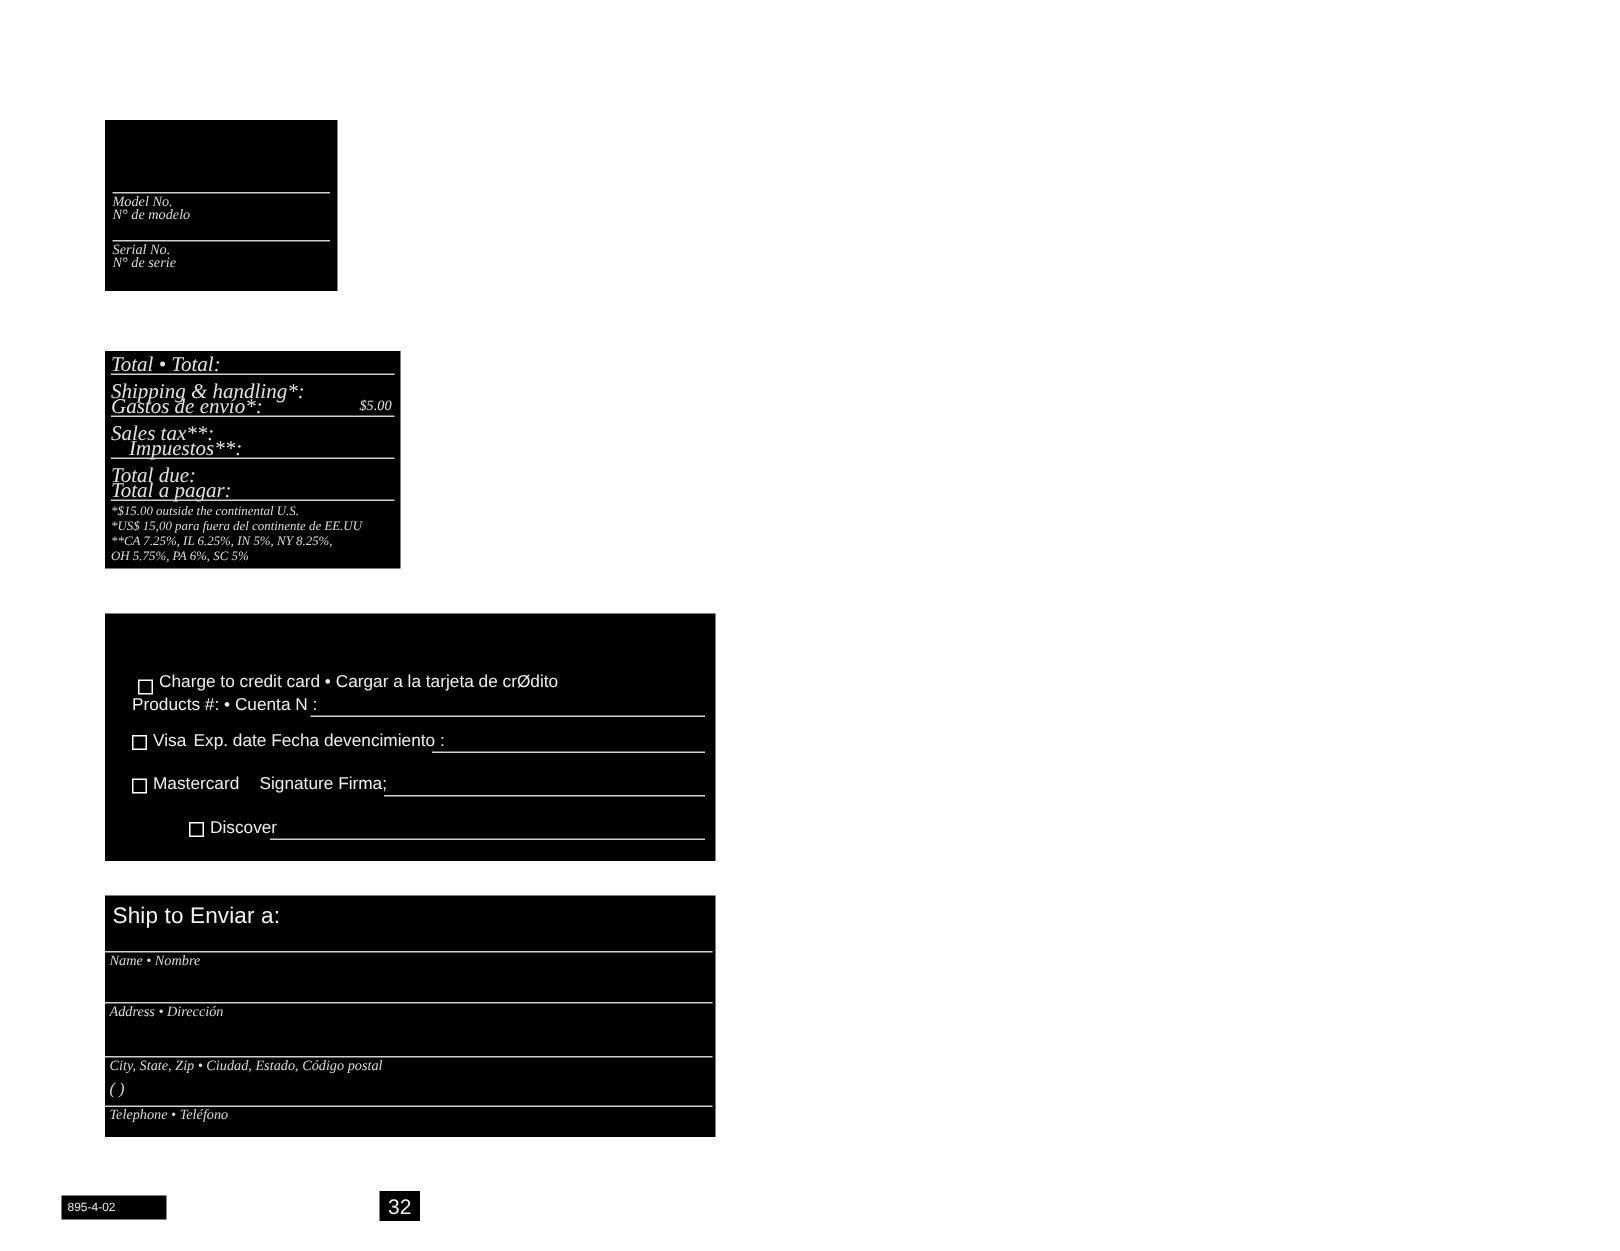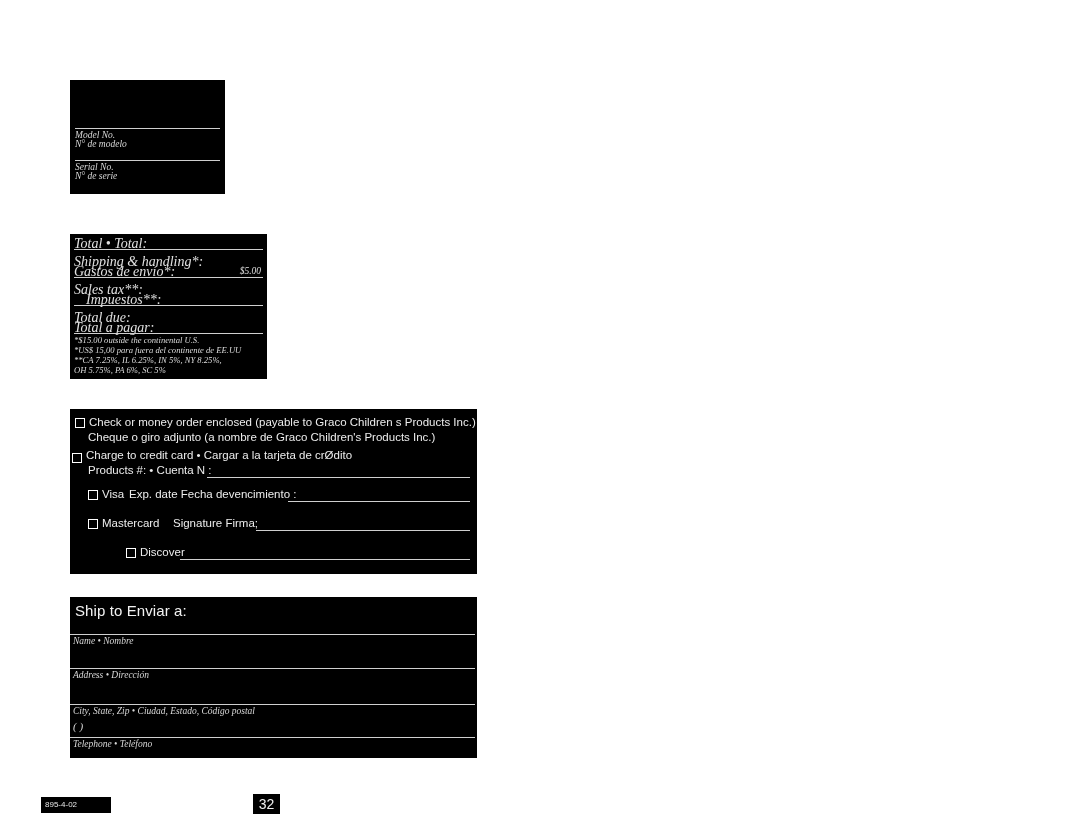--- a/index.html
+++ b/index.html
@@ -211,27 +211,22 @@
     <div style="position:absolute; left:4px; top:87px; width:189px; height:12px;"></div>
 
     <div class="fine" style="top:101px;">*$15.00 outside the continental U.S.</div>
     <div class="fine" style="top:111px;">*US$ 15,00 para fuera del continente de EE.UU</div>
     <div class="fine" style="top:121px;">**CA 7.25%, IL 6.25%, IN 5%, NY 8.25%,</div>
     <div class="fine" style="top:131px;">OH 5.75%, PA 6%, SC 5%</div>
   </div>
 
   <div class="panel" id="box-payment">
 
-    <div class="cbrow" style="left:5px; top:6px;">
-      <span class="cbox"></span>
-      <span class="sans-lbl">Check or money order enclosed  (payable to Graco Children s Products Inc.)</span>
-    </div>
-    <div class="sans-lbl" style="position:absolute; left:18px; top:21px;">Cheque o giro adjunto  (a nombre de Graco Children's Products Inc.)</div>
-
-    <div class="cbrow" style="left:2px; top:39px;align-items:flex-end;">
+
+    <div class="cbrow" style="left:22px; top:39px;align-items:flex-end;">
       <span class="cbox"></span>
       <span class="sans-lbl">Charge to credit card • Cargar a la tarjeta de crØdito</span>
     </div>
     <div class="sans-lbl" style="position:absolute; left:18px; top:54px;">Products #: • Cuenta N :</div>
     <div class="rule" style="left:137px; top:68px; width:263px;"></div>
     <div style="position:absolute; left:137px; top:56px; width:263px; height:12px;"></div>
 
     <div class="cbrow" style="left:18px; top:78px;">
       <span class="cbox"></span>
       <span class="sans-lbl">Visa</span>

